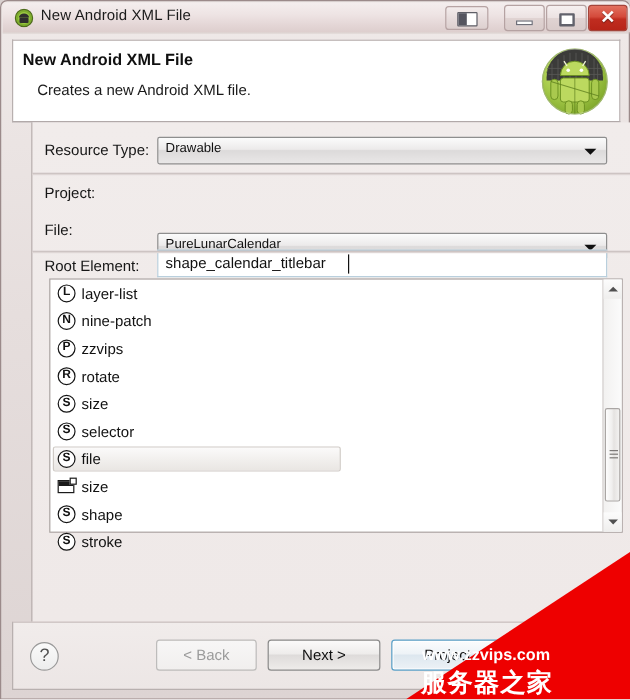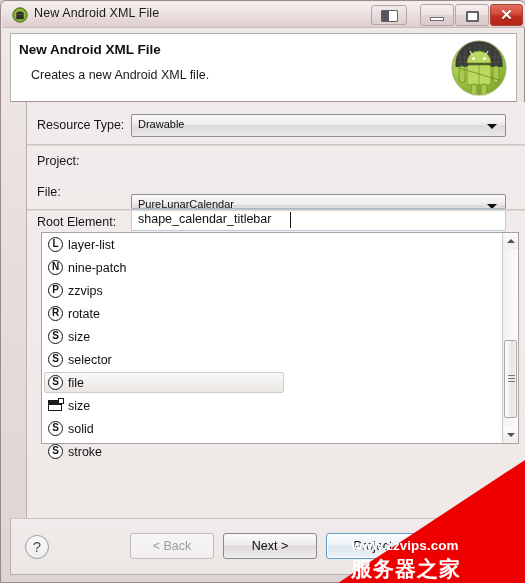--- a/index.html
+++ b/index.html
@@ -583,21 +583,21 @@
             <div class="list-item">
               <div class="item-icon">
                 <div class="panelglyph"></div>
               </div>
               <div class="item-text">size</div>
             </div>
             <div class="list-item">
               <div class="item-icon">
                 <div class="circ">S</div>
               </div>
-              <div class="item-text">solid</div>
+              <div class="item-text">shape</div>
             </div>
             <div class="list-item">
               <div class="item-icon">
                 <div class="circ">S</div>
               </div>
               <div class="item-text">stroke</div>
             </div>
           </div>
 
         <div class="vscroll">

